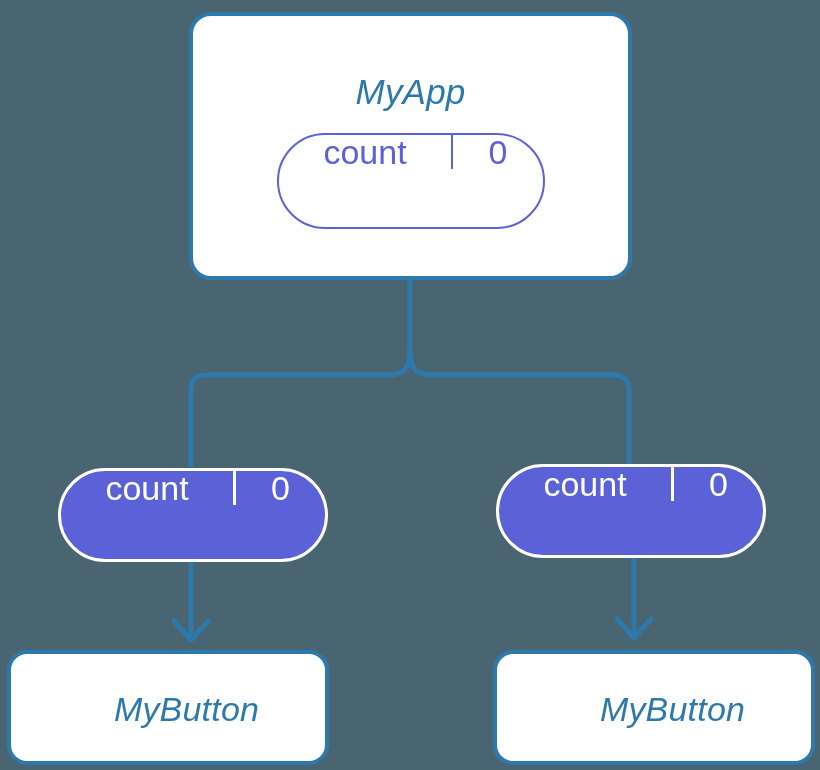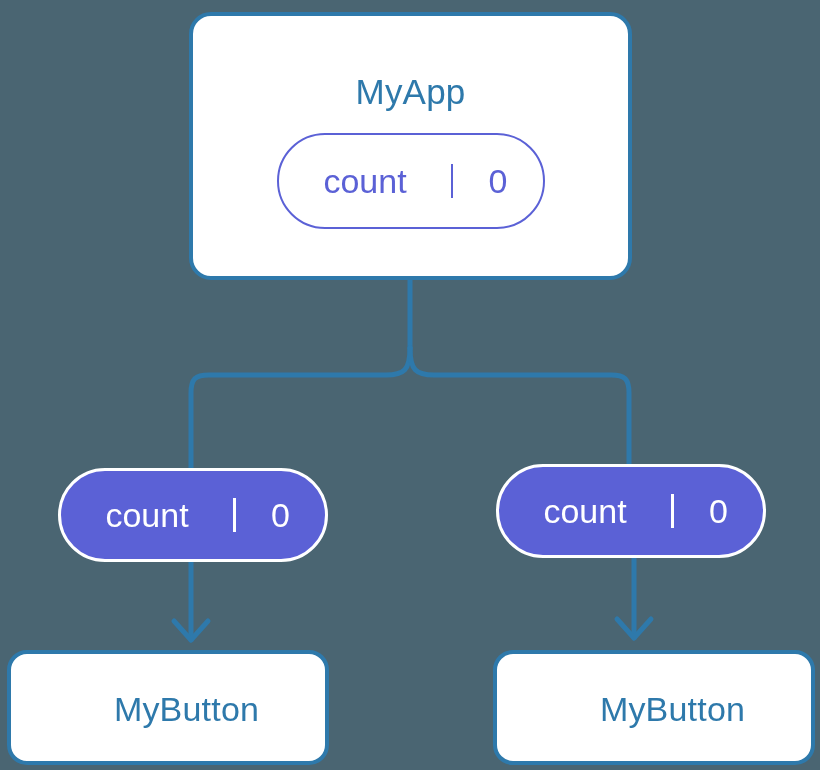--- a/index.html
+++ b/index.html
@@ -33,20 +33,21 @@
   
   .comp-box {
     position: absolute;
     background: #ffffff;
     border: 4px solid #2e79ab;
     border-radius: 20px;
     box-sizing: border-box;
     display: flex;
     flex-direction: column;
     align-items: center;
+    font-style: italic;
   }
   .comp-title {
     color: #2e79ab;
     font-size: 35px;
     letter-spacing: 0.2px;
     line-height: 1;
     white-space: nowrap;
   }
 
   
@@ -78,21 +79,21 @@
     margin-top: 38px;
     font-size: 34px;
     margin-left: 37px;
   }
 
   
   .pill {
     position: absolute;
     box-sizing: border-box;
     display: flex;
-    align-items: center;
+    align-items: flex-start;
     border-radius: 999px;
     overflow: hidden;
   }
   .pill .pill-key,
   .pill .pill-val {
     display: flex;
     align-items: center;
     justify-content: center;
     line-height: 1;
     white-space: nowrap;

